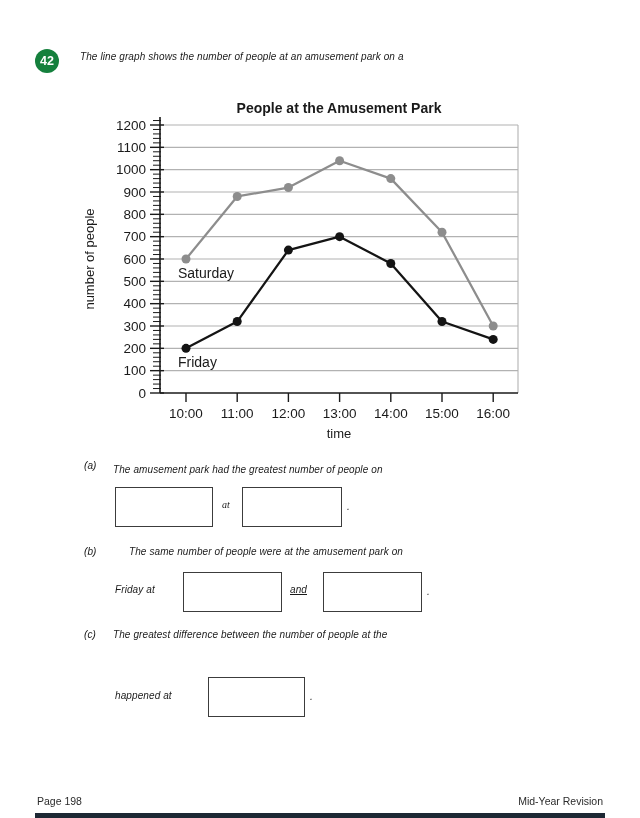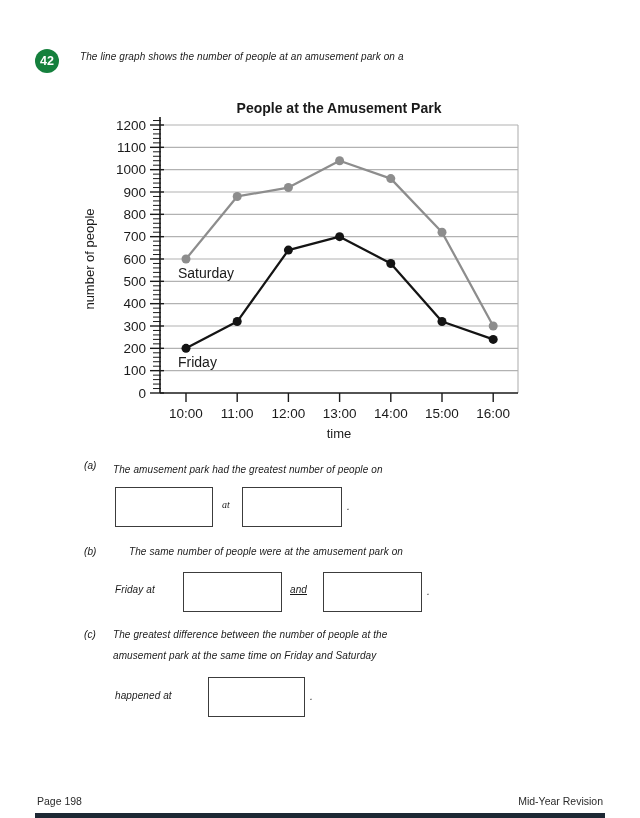--- a/index.html
+++ b/index.html
@@ -163,21 +163,20 @@
   <div class="abs itxt" style="left:84px;top:546px;">(b)</div>
   <div class="abs itxt" style="left:113px;top:546px;margin-left:16px;">The same number of people were at the amusement park on</div>
   <div class="abs itxt" style="left:115px;top:584px;">Friday at</div>
   <div class="abs abox" style="left:183px;top:572px;width:99px;height:40px;"></div>
   <div class="abs itxt" style="left:290px;top:584px;text-decoration:underline;">and</div>
   <div class="abs abox" style="left:323px;top:572px;width:99px;height:40px;"></div>
   <div class="abs itxt" style="left:427px;top:586px;">.</div>
 
   <div class="abs itxt" style="left:84px;top:629px;">(c)</div>
   <div class="abs itxt" style="left:113px;top:629px;font-style:italic;">The greatest difference between the number of people at the</div>
-  <div class="abs itxt" style="left:113px;top:650px;">amusement park at the same time on Friday and Saturday</div>
   <div class="abs itxt" style="left:115px;top:690px;">happened at</div>
   <div class="abs abox" style="left:208px;top:677px;width:97px;height:40px;"></div>
   <div class="abs itxt" style="left:310px;top:691px;">.</div>
 
   <div class="abs footer" style="left:37px;top:795px;">Page 198</div>
   <div class="abs footer" style="right:37px;top:795px;">Mid-Year Revision</div>
   <div class="abs botbar" style="left:35px;top:813px;width:570px;height:5px;"></div>
 
 </div>
 

